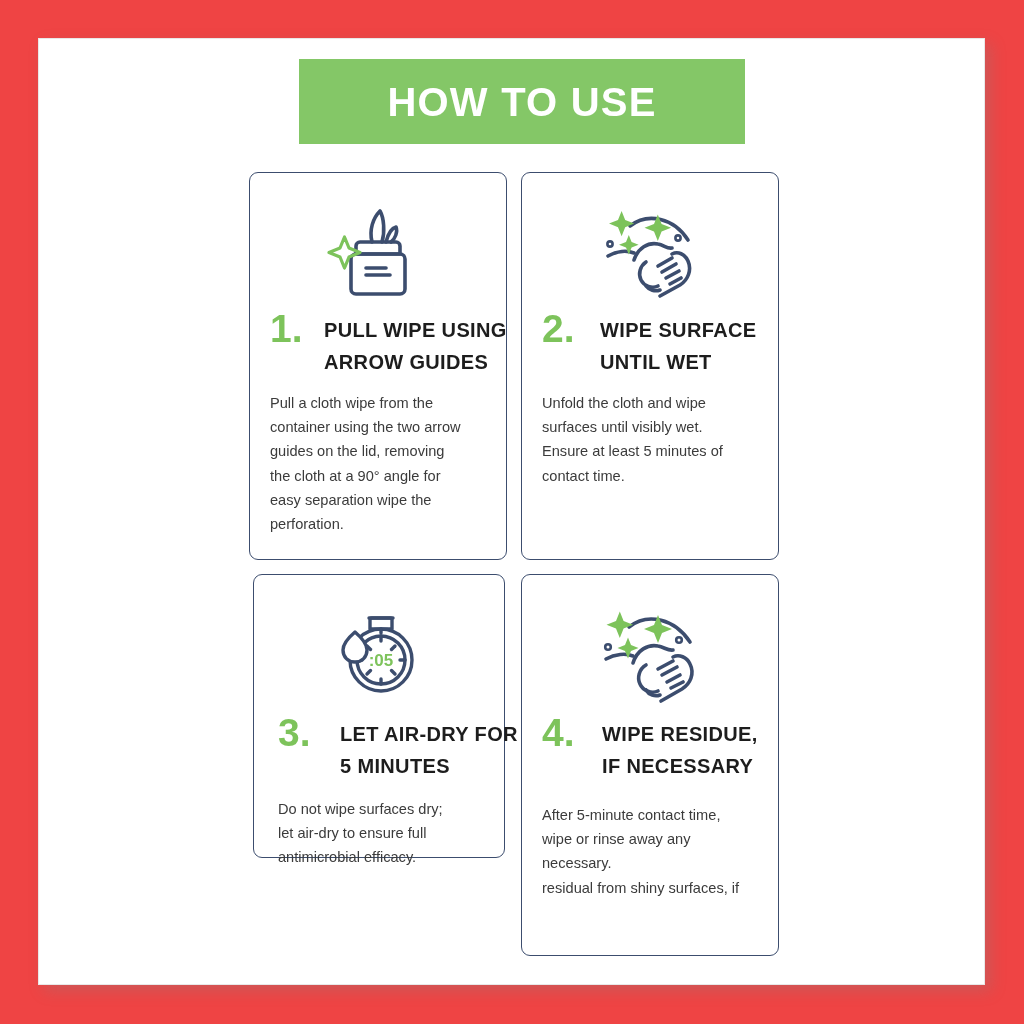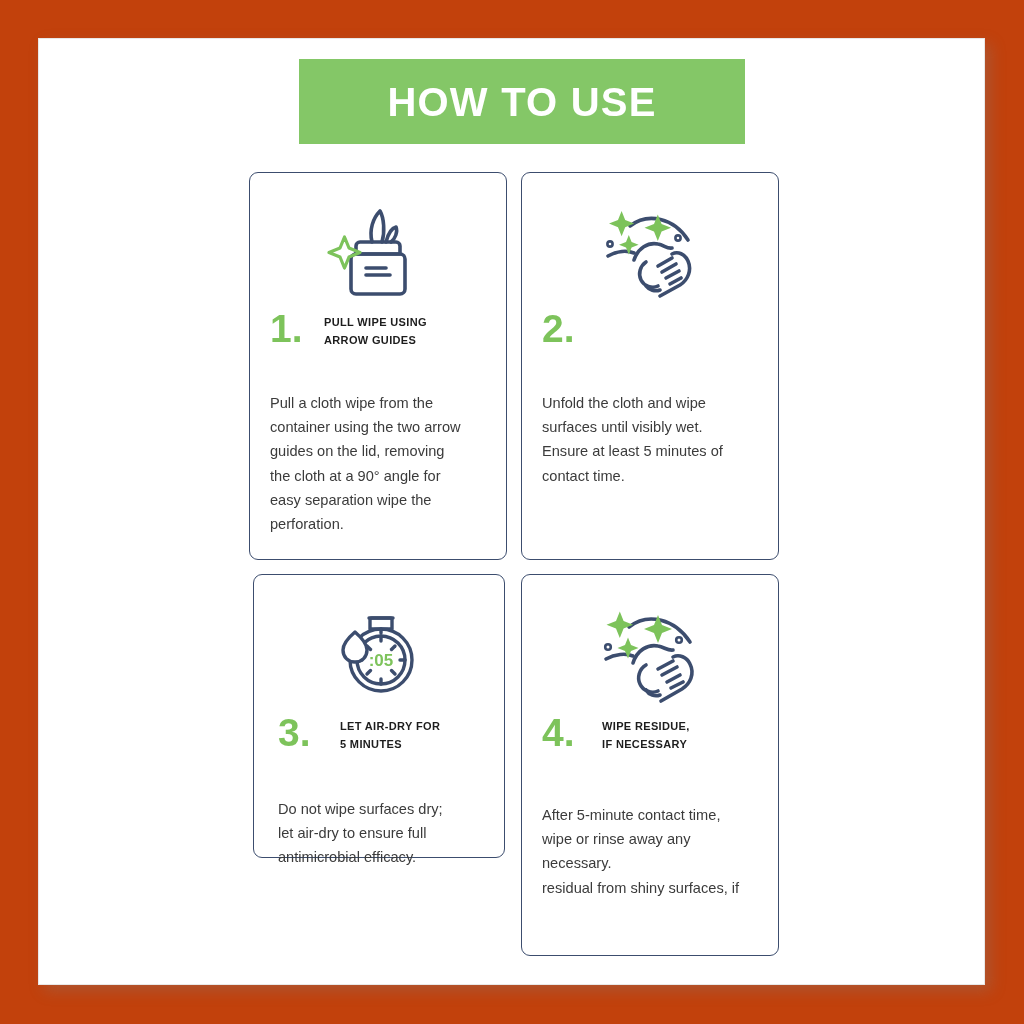--- a/index.html
+++ b/index.html
@@ -7,21 +7,21 @@
     padding: 0;
     width: 1024px;
     height: 1024px;
     background: #ffffff;
     font-family: "Liberation Sans", sans-serif;
   }
   #root {
     position: relative;
     width: 1024px;
     height: 1024px;
-    background: #c2410c;
+    background: #ef4444;
     overflow: hidden;
   }
   .sheet {
     position: absolute;
     left: 38px;
     top: 38px;
     width: 947px;
     height: 947px;
     background: #ffffff;
     border: 1px solid #e8e8e8;
@@ -88,21 +88,21 @@
     color: #7dc35b;
     font-size: 39px;
     font-weight: bold;
     line-height: 0.92;
     width: 54px;
     flex: none;
     font-family: "Liberation Sans", sans-serif;
   }
   .headline {
     color: #1d1d1d;
-    font-size: 11px;
+    font-size: 20px;
     font-weight: bold;
     line-height: 1.62;
     letter-spacing: 0.35px;
     padding-top: 3px;
     font-family: "Liberation Sans", sans-serif;
   }
   .headline .hl-line { display: block; white-space: nowrap; }
   .body-text {
     position: absolute;
     left: 20px;
@@ -185,20 +185,24 @@
             </g>
             <circle cx="84" cy="34" r="2.6" fill="none" stroke="#3c4d6e" stroke-width="2.6"></circle>
             <circle cx="16" cy="40" r="2.6" fill="none" stroke="#3c4d6e" stroke-width="2.6"></circle>
             <path d="M24 16 l3.6 -9 l3.6 9 l9 3.6 l-9 3.6 l-3.6 9 l-3.6 -9 l-9 -3.6 z" fill="#7dc35b"></path>
             <path d="M60 20 l3.8 -9.5 l3.8 9.5 l9.5 3.8 l-9.5 3.8 l-3.8 9.5 l-3.8 -9.5 l-9.5 -3.8 z" fill="#7dc35b"></path>
             <path d="M32 38 l2.8 -7 l2.8 7 l7 2.8 l-7 2.8 l-2.8 7 l-2.8 -7 l-7 -2.8 z" fill="#7dc35b"></path>
           </svg>
         </div>
         <div class="headline-row">
           <div class="step-num">2.</div>
+          <div class="headline">
+            <span class="hl-line">WIPE SURFACE</span>
+            <span class="hl-line">UNTIL WET</span>
+          </div>
         </div>
         <div class="body-text">
           <span class="bt-line">Unfold the cloth and wipe</span>
           <span class="bt-line">surfaces until visibly wet.</span>
           <span class="bt-line">Ensure at least 5 minutes of</span>
           <span class="bt-line">contact time.</span>
         </div>
       </div>
 
       <div class="card card-3">

